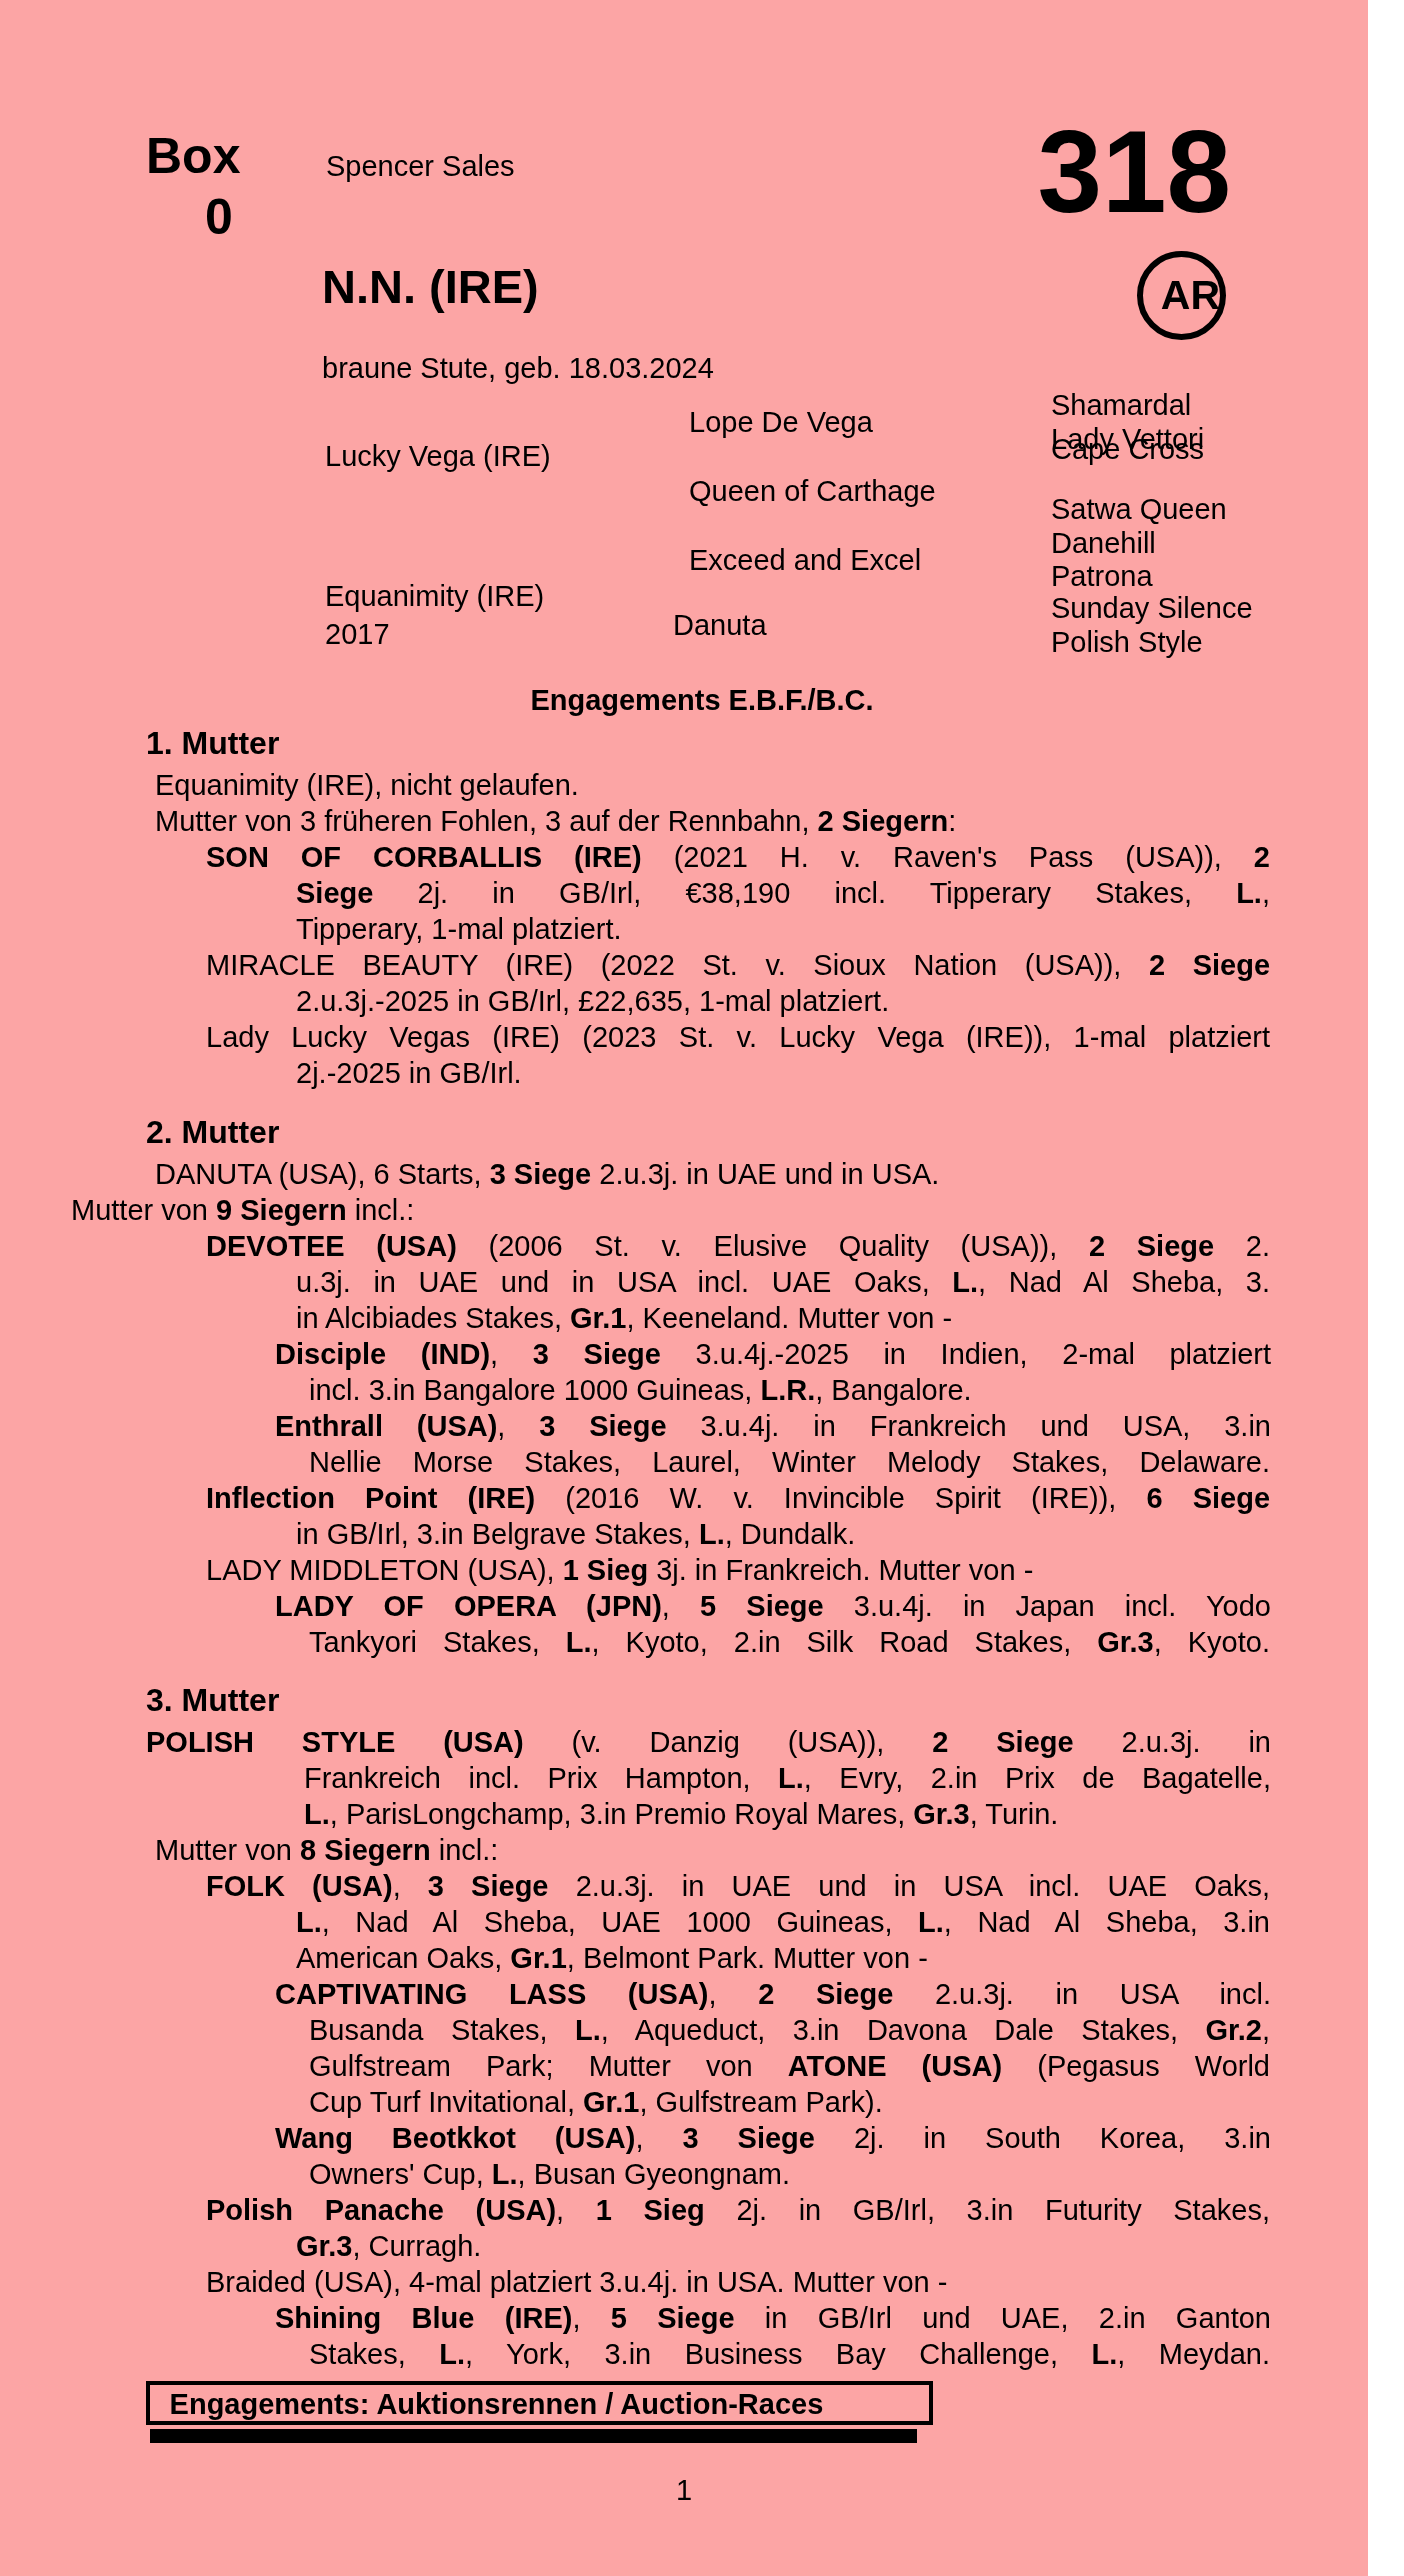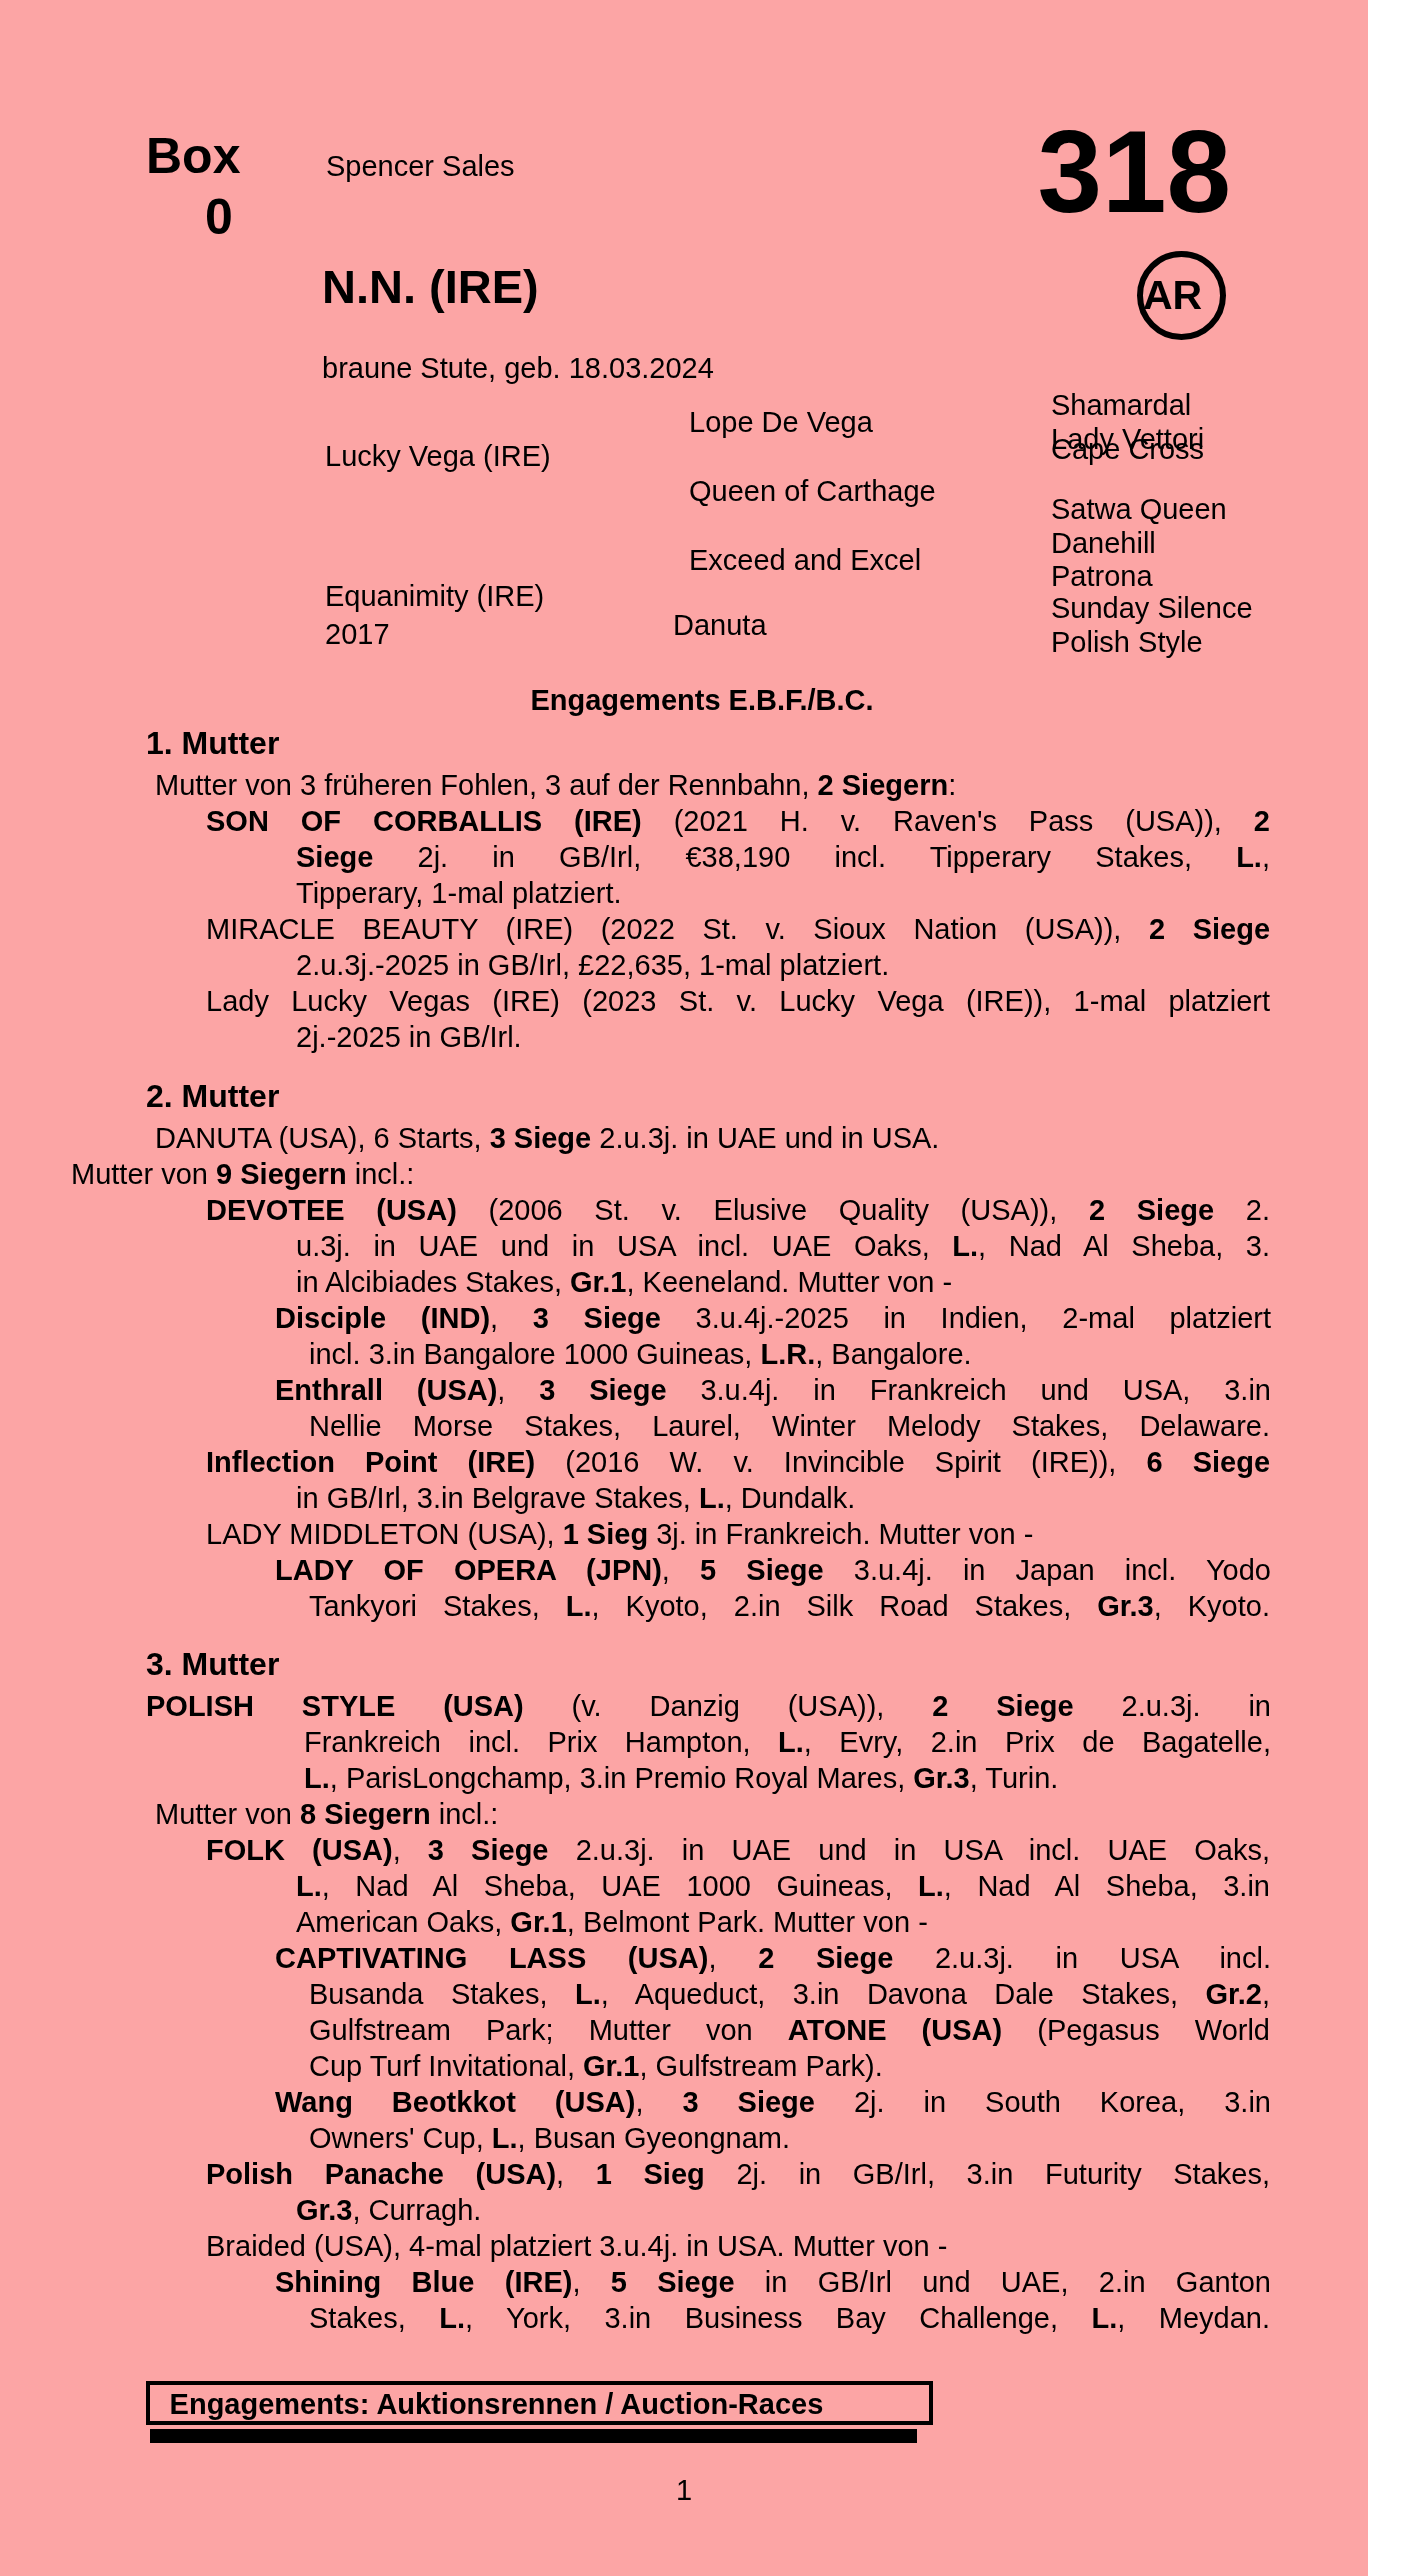--- a/index.html
+++ b/index.html
@@ -5,21 +5,21 @@
   html,body{margin:0;padding:0;background:#fff;}
   #page{position:relative;width:1368px;height:2576px;background:#fca5a5;color:#000;
         font-family:Liberation Sans, sans-serif;overflow:hidden;}
   .abs{position:absolute;white-space:nowrap;}
   
   .box-label{font-size:50px;font-weight:bold;line-height:1;}
   .box-number{font-size:50px;font-weight:bold;line-height:1;}
   .consignor{font-size:29px;line-height:1;}
   .lot-number{font-size:116px;font-weight:bold;line-height:1;}
   .badge{box-sizing:border-box;width:89px;height:89px;border:6.7px solid #000;border-radius:50%;
-         display:flex;align-items:center;justify-content:flex-start;font-size:41px;font-weight:bold;}
+         display:flex;align-items:center;justify-content:flex-end;font-size:41px;font-weight:bold;}
   .title{font-size:47px;font-weight:bold;line-height:1;}
   .subtitle{font-size:29px;line-height:1;}
   
   .ped{font-size:29px;line-height:1;}
   
   .qual{left:0;width:1404px;text-align:center;font-size:29px;font-weight:bold;line-height:1;}
   
   #sections{position:absolute;left:0;top:723px;width:1404px;}
   .sec-h{font-size:32px;font-weight:bold;line-height:41px;margin:0 0 3.1px 146px;}
   .sec-h.gap{margin-top:20.6px;}
@@ -60,20 +60,21 @@
   <div class="abs ped" style="left:1051px;top:495px;">Satwa Queen</div>
   <div class="abs ped" style="left:1051px;top:529px;">Danehill</div>
   <div class="abs ped" style="left:1051px;top:562px;">Patrona</div>
   <div class="abs ped" style="left:1051px;top:594px;">Sunday Silence</div>
   <div class="abs ped" style="left:1051px;top:628px;">Polish Style</div>
 
   <div class="abs qual" style="top:686px;">Engagements E.B.F./B.C.</div>
 
   <div id="sections">
       <div class="sec-h">1. Mutter</div>
+      <div class="line" style="margin-left: 155px; width: 1116px;"><span>Equanimity (IRE), nicht gelaufen.</span></div>
       <div class="line" style="margin-left: 155px; width: 1116px;"><span>Mutter von 3 früheren Fohlen, 3 auf der Rennbahn, </span><b>2 Siegern</b><span>:</span></div>
       <div class="line just" style="margin-left: 206px; width: 1064px;"><b>SON OF CORBALLIS (IRE) </b><span>(2021 H. v. Raven's Pass (USA)), </span><b>2</b></div>
       <div class="line just" style="margin-left: 296px; width: 974px;"><b>Siege </b><span>2j. in GB/Irl, €38,190 incl. Tipperary Stakes, </span><b>L.</b><span>,</span></div>
       <div class="line" style="margin-left: 296px; width: 974px;"><span>Tipperary, 1-mal platziert.</span></div>
       <div class="line just" style="margin-left: 206px; width: 1064px;"><span>MIRACLE BEAUTY (IRE) (2022 St. v. Sioux Nation (USA)), </span><b>2 Siege</b></div>
       <div class="line" style="margin-left: 296px; width: 974px;"><span>2.u.3j.-2025 in GB/Irl, £22,635, 1-mal platziert.</span></div>
       <div class="line just" style="margin-left: 206px; width: 1064px;"><span>Lady Lucky Vegas (IRE) (2023 St. v. Lucky Vega (IRE)), 1-mal platziert</span></div>
       <div class="line" style="margin-left: 296px; width: 974px;"><span>2j.-2025 in GB/Irl.</span></div>
       <div class="sec-h gap">2. Mutter</div>
       <div class="line" style="margin-left: 155px; width: 1116px;"><span>DANUTA (USA), 6 Starts, </span><b>3 Siege</b><span> 2.u.3j. in UAE und in USA.</span></div>

